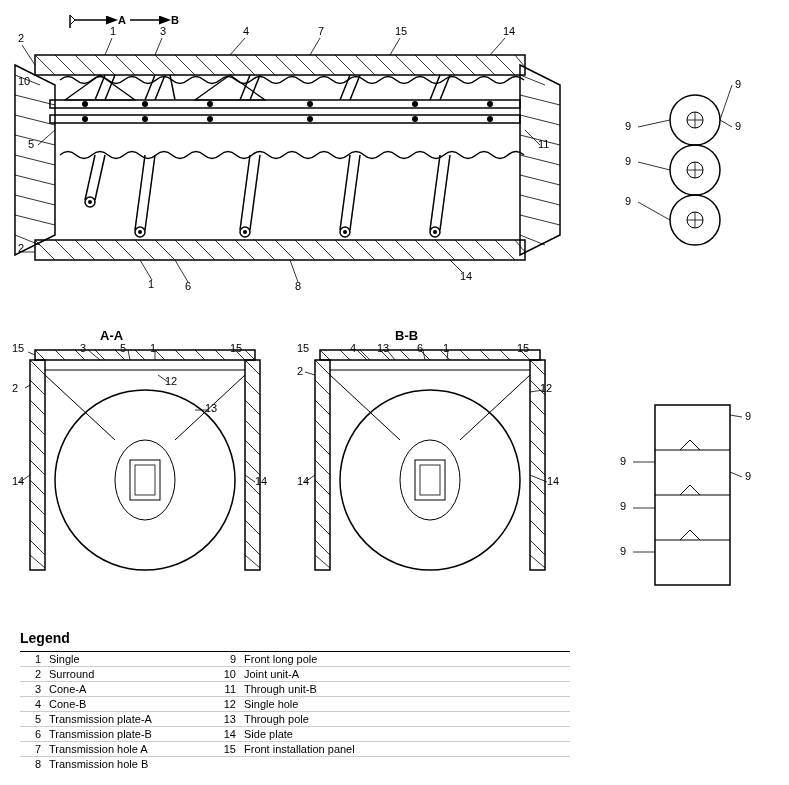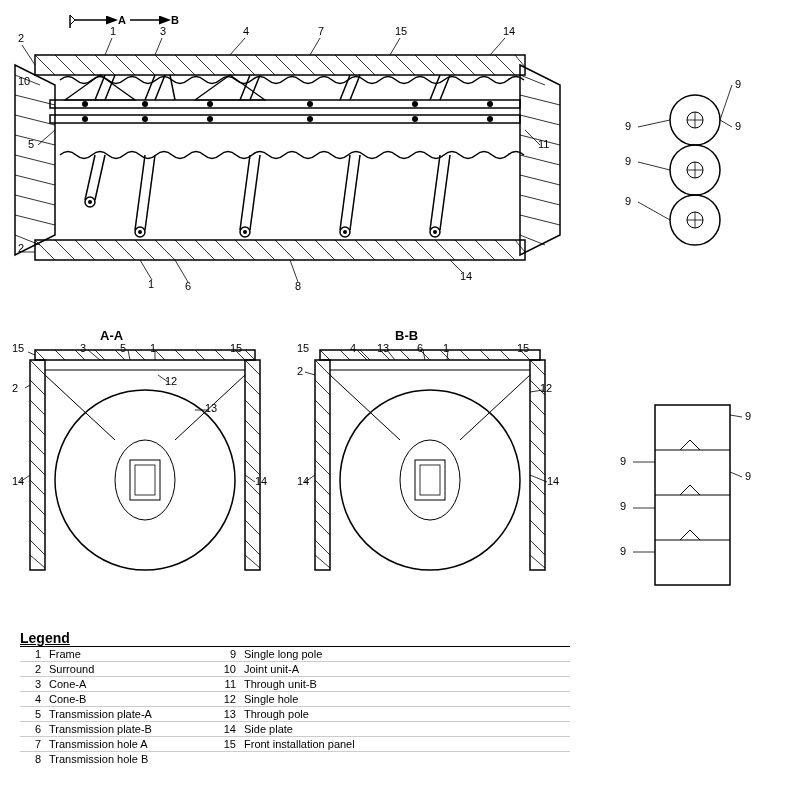--- a/index.html
+++ b/index.html
@@ -24,21 +24,21 @@
     .legend {
       position: absolute;
       top: 630px;
       left: 20px;
       width: 550px;
     }
 
     .legend-title {
       font-size: 14px;
       font-weight: bold;
-      text-decoration: underline;
+      margin-bottom: 5px;
     }
 
     .legend-table {
       border-top: 1px solid #000;
       width: 100%;
     }
 
     .legend-table table {
       width: 100%;
       border-collapse: collapse;
@@ -520,23 +520,23 @@
     <line x1="40" y1="162" x2="18" y2="162" stroke="#000" stroke-width="0.8"></line>
   </svg>
 
   <div class="legend">
     <div class="legend-title">Legend</div>
     <div class="legend-table">
       <table>
         <tbody id="legend-tbody">
         <tr>
     <td class="num-col">1</td>
-    <td class="label-col">Frame</td>
+    <td class="label-col">Single</td>
     <td class="num-col">9</td>
-    <td>Single long pole</td>
+    <td>Front long pole</td>
   </tr>
             <tr>
     <td class="num-col">2</td>
     <td class="label-col">Surround</td>
     <td class="num-col">10</td>
     <td>Joint unit-A</td>
   </tr>
             <tr>
     <td class="num-col">3</td>
     <td class="label-col">Cone-A</td>

